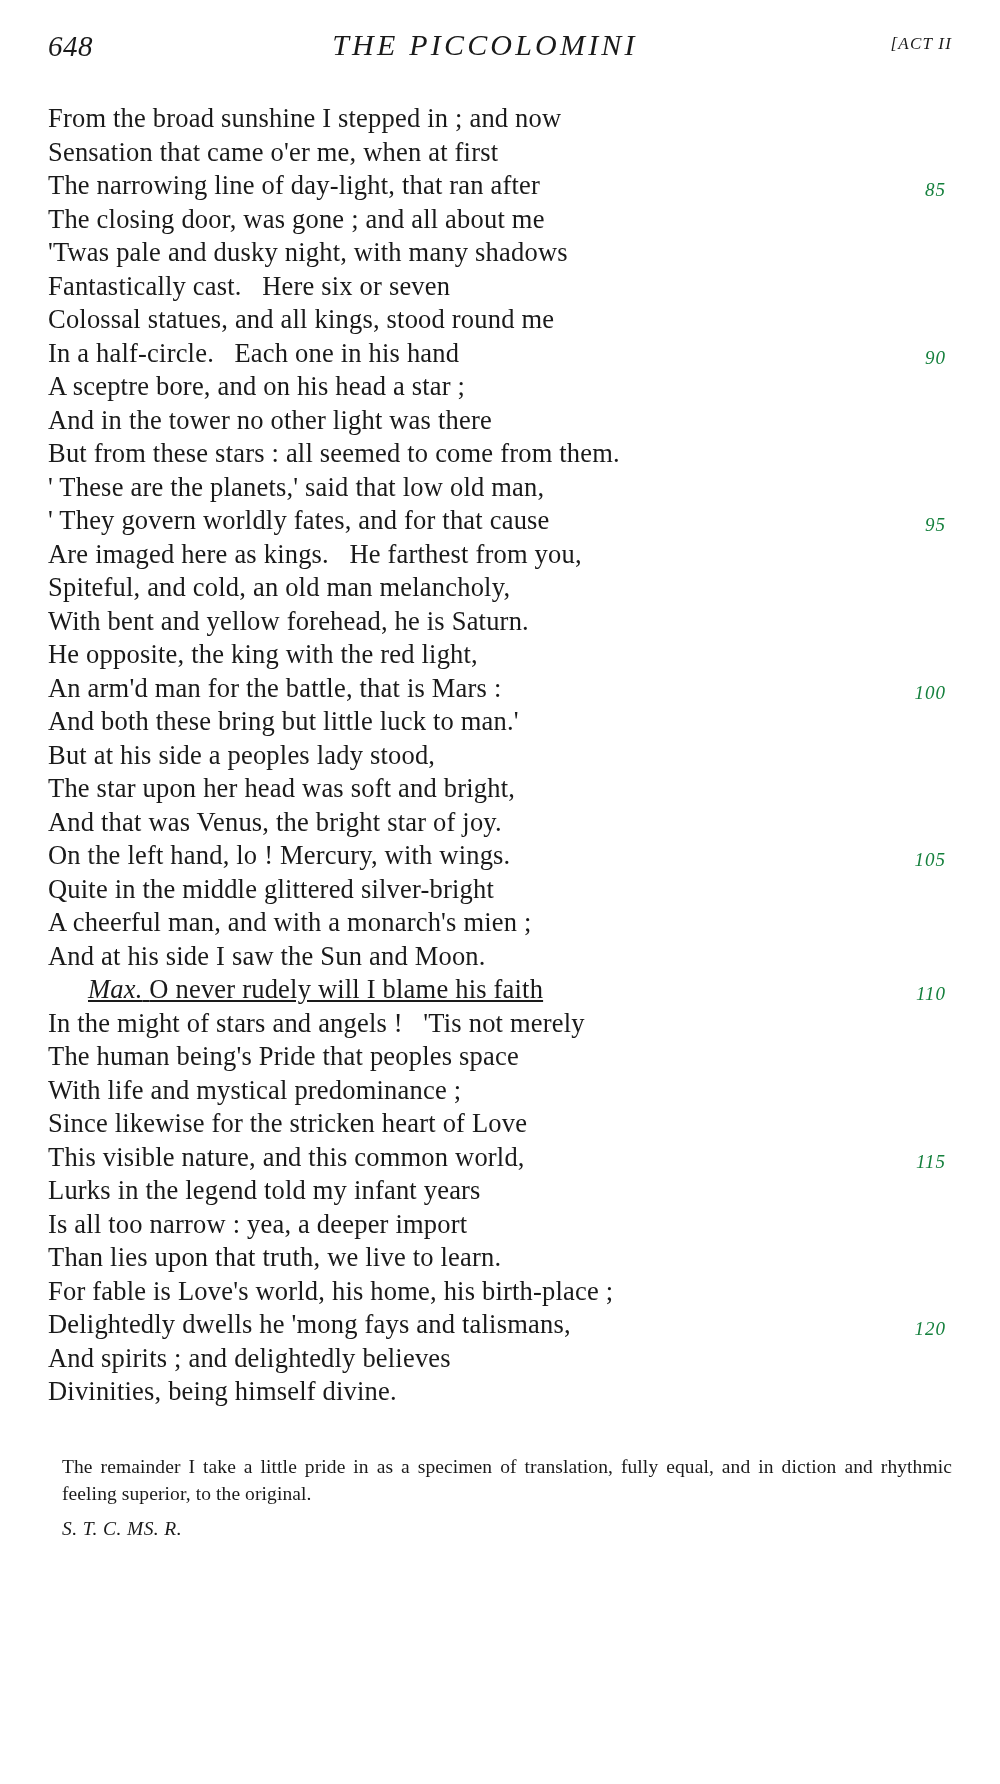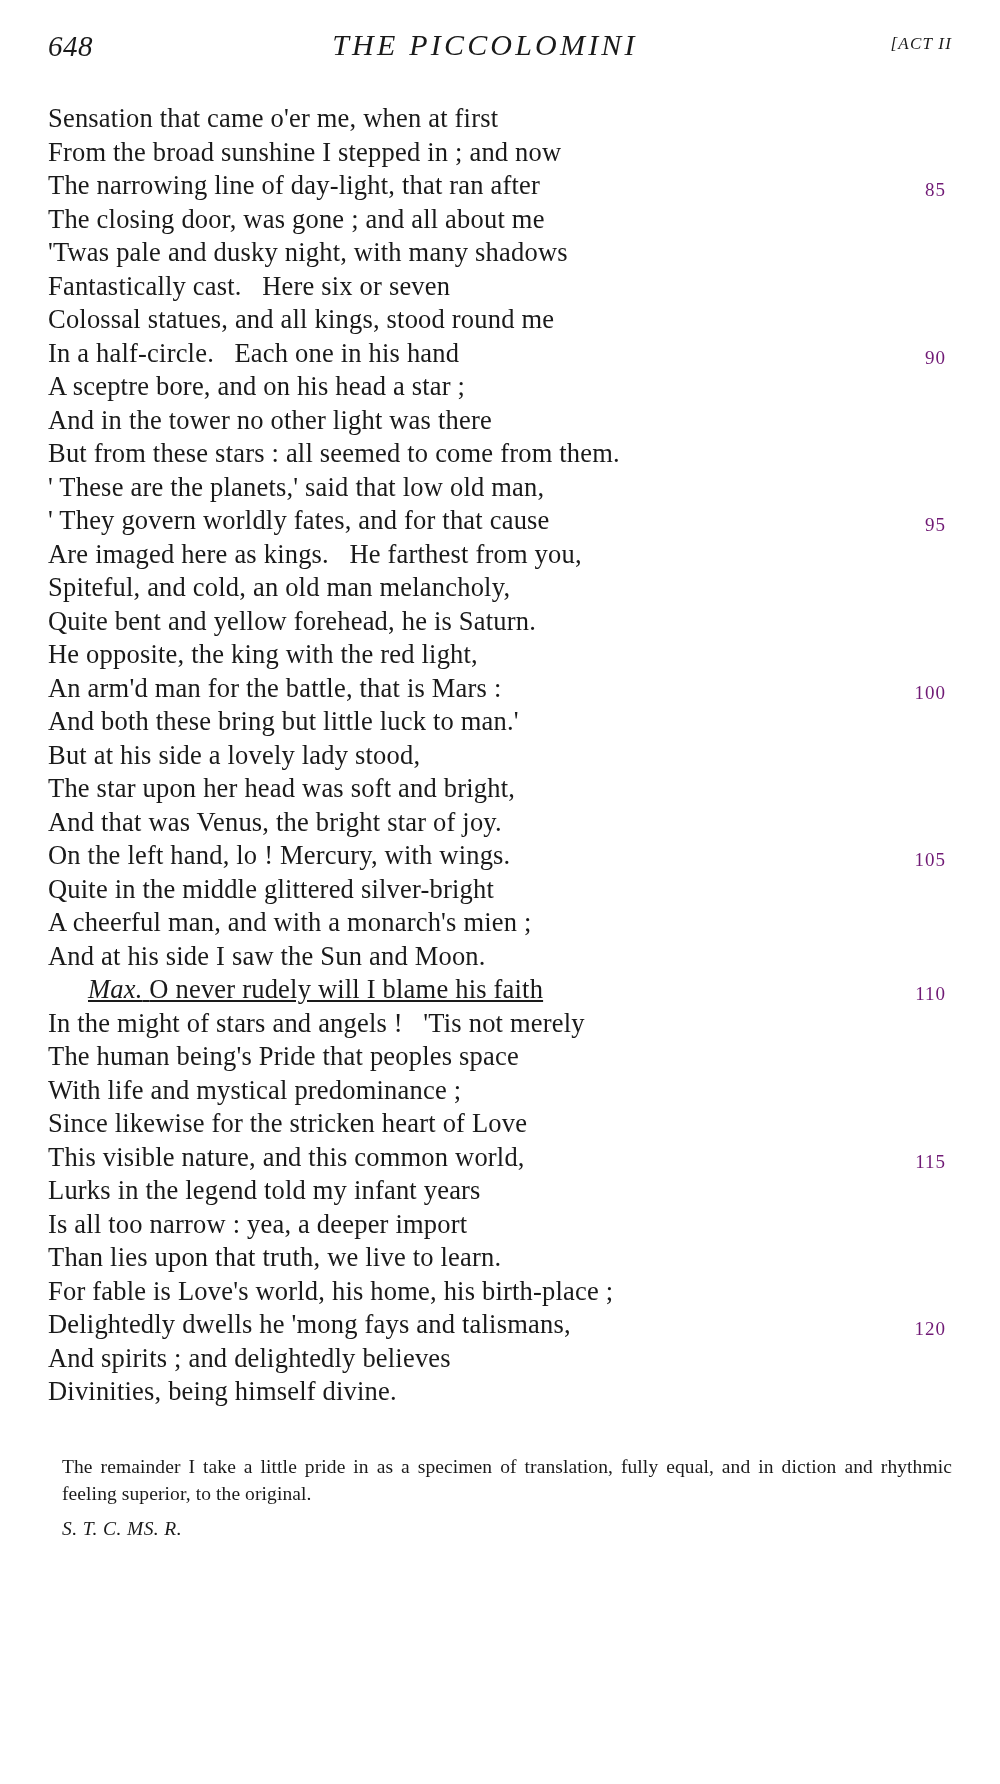--- a/index.html
+++ b/index.html
@@ -76,21 +76,22 @@
   }
   .speaker {
     font-style: italic;
   }
   .linenum {
     position: absolute;
     right: 6px;
     top: 4px;
     font-size: 19px;
     letter-spacing: 1px;
-    color: #701a75;
+    color: #15803d;
+    font-style: italic;
   }
 
   
   .footnote {
     margin: 44px 48px 0 62px;
     font-size: 19.5px;
     line-height: 27px;
     text-align: justify;
     letter-spacing: 0.1px;
   }
@@ -106,40 +107,40 @@
 
 <div class="page">
 
   <div class="running-head">
     <span class="folio">648</span>
     <span class="head-title">THE PICCOLOMINI</span>
     <span class="act-marker">[ACT II</span>
   </div>
 
   <div class="verse" id="verse-body">
+      <div class="line"><span class="text">From the broad sunshine I stepped in ; and now</span></div>
       <div class="line"><span class="text">Sensation that came o'er me, when at first</span></div>
-      <div class="line"><span class="text">From the broad sunshine I stepped in ; and now</span></div>
       <div class="line"><span class="text">The narrowing line of day-light, that ran after</span><span class="linenum">85</span></div>
       <div class="line"><span class="text">The closing door, was gone ; and all about me</span></div>
       <div class="line"><span class="text">'Twas pale and dusky night, with many shadows</span></div>
       <div class="line"><span class="text">Fantastically cast.   Here six or seven</span></div>
       <div class="line"><span class="text">Colossal statues, and all kings, stood round me</span></div>
       <div class="line"><span class="text">In a half-circle.   Each one in his hand</span><span class="linenum">90</span></div>
       <div class="line"><span class="text">A sceptre bore, and on his head a star ;</span></div>
       <div class="line"><span class="text">And in the tower no other light was there</span></div>
       <div class="line"><span class="text">But from these stars : all seemed to come from them.</span></div>
       <div class="line"><span class="text">' These are the planets,' said that low old man,</span></div>
       <div class="line"><span class="text">' They govern worldly fates, and for that cause</span><span class="linenum">95</span></div>
       <div class="line"><span class="text">Are imaged here as kings.   He farthest from you,</span></div>
       <div class="line"><span class="text">Spiteful, and cold, an old man melancholy,</span></div>
-      <div class="line"><span class="text">Quite bent and yellow forehead, he is Saturn.</span></div>
+      <div class="line"><span class="text">With bent and yellow forehead, he is Saturn.</span></div>
       <div class="line"><span class="text">He opposite, the king with the red light,</span></div>
       <div class="line"><span class="text">An arm'd man for the battle, that is Mars :</span><span class="linenum">100</span></div>
       <div class="line"><span class="text">And both these bring but little luck to man.'</span></div>
-      <div class="line"><span class="text">But at his side a lovely lady stood,</span></div>
+      <div class="line"><span class="text">But at his side a peoples lady stood,</span></div>
       <div class="line"><span class="text">The star upon her head was soft and bright,</span></div>
       <div class="line"><span class="text">And that was Venus, the bright star of joy.</span></div>
       <div class="line"><span class="text">On the left hand, lo ! Mercury, with wings.</span><span class="linenum">105</span></div>
       <div class="line"><span class="text">Quite in the middle glittered silver-bright</span></div>
       <div class="line"><span class="text">A cheerful man, and with a monarch's mien ;</span></div>
       <div class="line"><span class="text">And at his side I saw the Sun and Moon.</span></div>
       <div class="line indent"><span class="text"><span class="speaker">Max.</span> <span>O never rudely will I blame his faith</span></span><span class="linenum">110</span></div>
       <div class="line"><span class="text">In the might of stars and angels !   'Tis not merely</span></div>
       <div class="line"><span class="text">The human being's Pride that peoples space</span></div>
       <div class="line"><span class="text">With life and mystical predominance ;</span></div>

